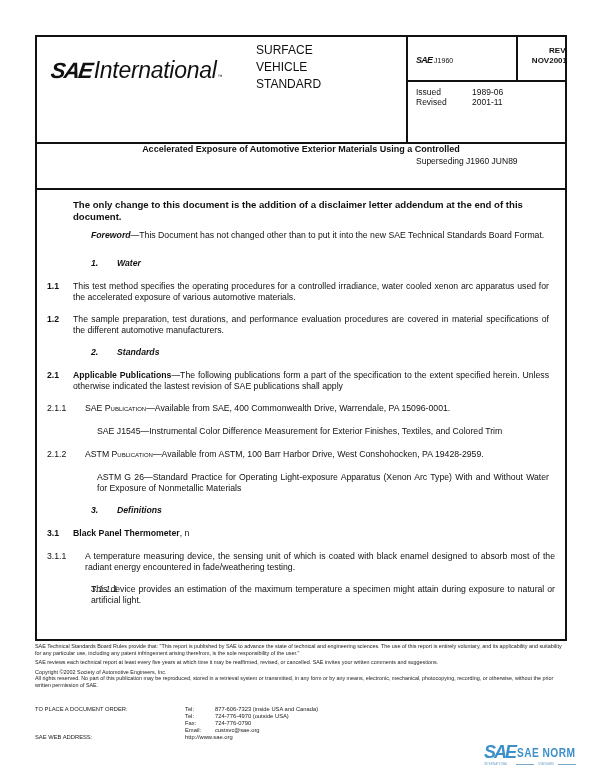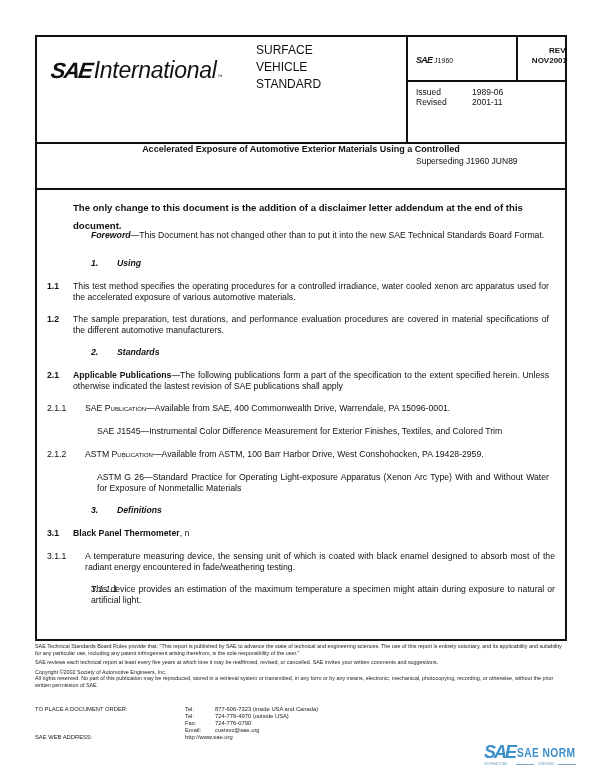--- a/index.html
+++ b/index.html
@@ -17,21 +17,21 @@
   .docnum-sae { font-weight: bold; font-style: italic; font-size: 9px; letter-spacing: -0.8px; }
   .docnum-num { font-size: 7px; margin-left: 2px; }
   .revbox { position: absolute; left: 108px; top: 0; width: 51px; height: 43px; border-left: 2px solid #111; text-align: right; font-weight: bold; font-size: 8px; line-height: 10px; padding-top: 9px; box-sizing: border-box; }
   .dates { position: absolute; left: 8px; top: 50px; font-size: 8.5px; line-height: 10px; }
   .dates .row { display: flex; }
   .dates .lbl { width: 56px; }
   .supersede { position: absolute; left: 8px; top: 83px; font-size: 8.5px; margin-top: 36px; }
   .titlebox { position: absolute; left: 0; top: 107px; width: 528px; height: 46px; border-bottom: 2px solid #111; text-align: center; font-weight: bold; font-size: 9px; line-height: 11px; padding-top: 0; box-sizing: border-box; }
   .content { position: absolute; left: 0; top: 155px; width: 528px; font-size: 8.7px; line-height: 11px; }
   .p { position: absolute; }
-  .note { left: 36px; width: 480px; font-weight: bold; font-size: 9.6px; line-height: 18px; }
+  .note { left: 36px; width: 480px; font-weight: bold; font-size: 9.6px; line-height: 12px; }
   .num { position: absolute; left: 10px; }
   .body { position: absolute; left: 36px; width: 476px; text-align: justify; }
   .bold { font-weight: bold; }
   .ital { font-style: italic; margin-left: 44px; }
   .sc { font-variant: small-caps; }
   .footer { position: absolute; left: 35px; top: 643px; width: 530px; font-size: 5.4px; line-height: 6.6px; color: #222; }
   .footer .fp { margin-bottom: 3px; }
   .order { position: absolute; left: 35px; top: 706px; width: 420px; font-size: 5.8px; line-height: 7px; color: #222; }
   .order .l { position: absolute; left: 0; }
   .order .k { position: absolute; left: 150px; }
@@ -88,21 +88,21 @@
 
   <div class="content">
     <div class="p note" style="top:7px;">The only change to this document is the addition of a disclaimer letter addendum at the end of this document.</div>
 
     <div class="p" style="left:10px; top:38px; width:510px;">
       <span class="bold ital">Foreword</span><span>—This Document has not changed other than to put it into the new SAE Technical Standards Board Format.</span>
     </div>
 
     <div class="p" style="top:66px; width:528px;">
       <span class="num bold ital">1.</span>
-      <span class="body bold ital">Using</span>
+      <span class="body bold ital">Water</span>
     </div>
 
     <div class="p" style="top:89px; width:528px;">
       <span class="num bold">1.1</span>
       <span class="body">This test method specifies the operating procedures for a controlled irradiance, water cooled xenon arc apparatus used for the accelerated exposure of various automotive materials.</span>
     </div>
 
     <div class="p" style="top:122px; width:528px;">
       <span class="num bold">1.2</span>
       <span class="body">The sample preparation, test durations, and performance evaluation procedures are covered in material specifications of the different automotive manufacturers.</span>

